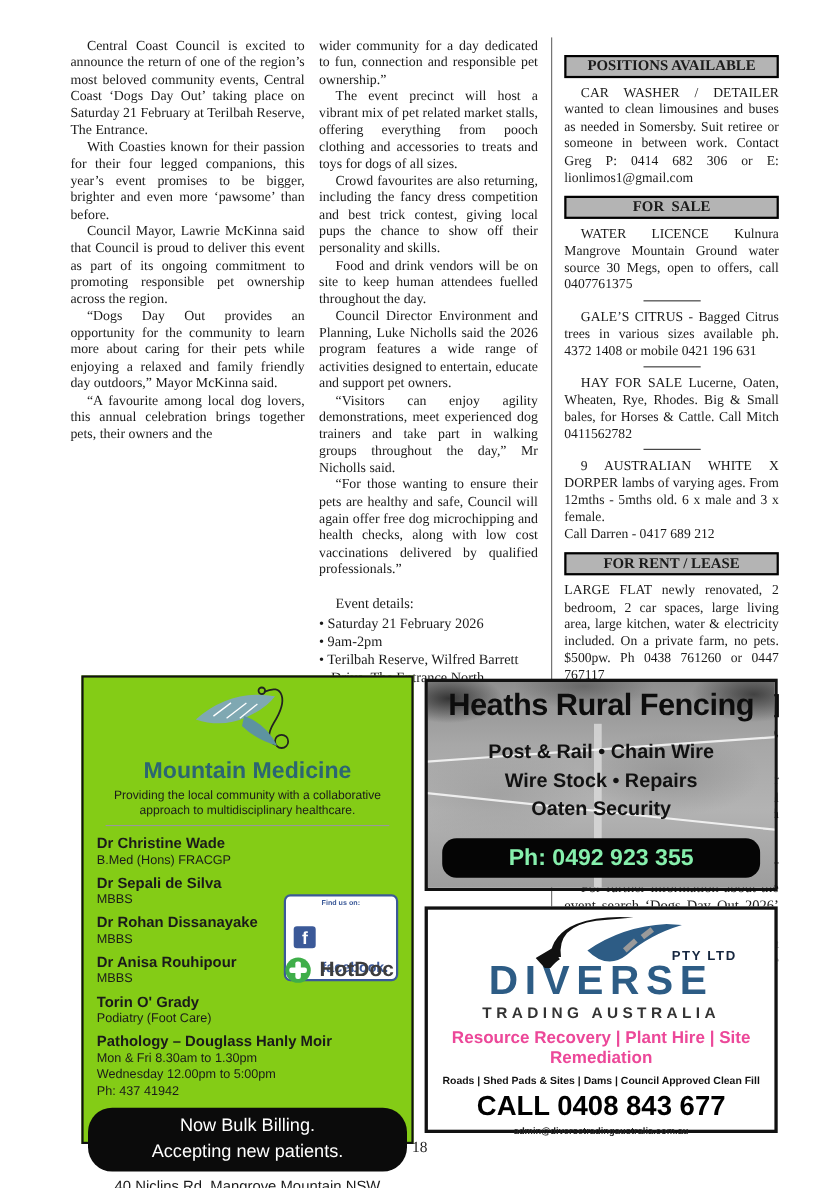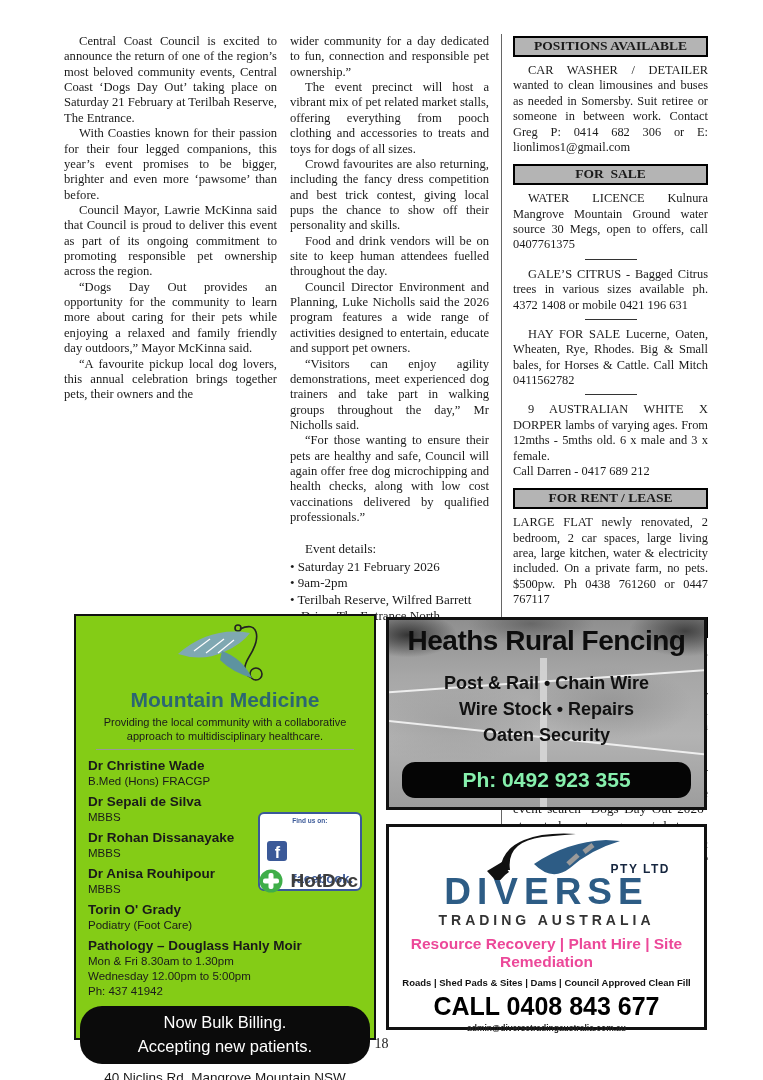--- a/index.html
+++ b/index.html
@@ -16,21 +16,21 @@
             margin:0 0 10px;letter-spacing:-.5px;}
   p.body{font-size:12.6px;line-height:1.22;text-align:justify;margin:0;text-indent:15px;}
   p.noindent{text-indent:0;}
   .event{margin-top:15px;font-size:13px;}
   .event-h{margin:0 0 2px;text-indent:15px;}
   .bullet{margin:0;padding-left:11px;text-indent:-11px;line-height:1.28;}
 
   
   .c-head{background:#b4b4b4;border:2px solid #000;text-align:center;font-weight:bold;
           font-size:13.5px;padding:0 0 1px;margin:9px 0 6px;white-space:pre;}
-  .c-head.first{margin-top:2px;}
+  .c-head.first{margin-top:16px;}
   .c-ad{font-size:12.4px;line-height:1.24;text-align:justify;margin:0;text-indent:15px;}
   .pre{white-space:pre-line;}
   .c-sep{width:52px;border:0;border-top:1.4px solid #333;margin:6px auto 7px;}
   .c-rule{border:0;border-top:1px solid #555;margin:13px 0 14px;}
   .more-info{font-size:13.2px;line-height:1.25;text-align:justify;margin:0;text-indent:15px;}
   .credit{font-family:"Liberation Sans",sans-serif;font-style:italic;font-size:12.8px;
           text-align:right;margin-top:2px;}
 
   
   .mm{position:absolute;left:74px;top:614px;width:302px;height:426px;border:2.5px solid #111;
@@ -101,21 +101,21 @@
 
 <div class="page">
 
   <div class="columns">
 
     <div class="col1">
       <p class="body">Central Coast Council is excited to announce the return of one of the region’s most beloved community events, Central Coast ‘Dogs Day Out’ taking place on Saturday 21 February at Terilbah Reserve, The Entrance.</p>
       <p class="body">With Coasties known for their passion for their four legged companions, this year’s event promises to be bigger, brighter and even more ‘pawsome’ than before.</p>
       <p class="body">Council Mayor, Lawrie McKinna said that Council is proud to deliver this event as part of its ongoing commitment to promoting responsible pet ownership across the region.</p>
       <p class="body">“Dogs Day Out provides an opportunity for the community to learn more about caring for their pets while enjoying a relaxed and family friendly day outdoors,” Mayor McKinna said.</p>
-      <p class="body">“A favourite pickup local dog lovers, this annual celebration brings together pets, their owners and the</p>
+      <p class="body">“A favourite among local dog lovers, this annual celebration brings together pets, their owners and the</p>
     </div>
 
     <div class="col2">
       <p class="body noindent">wider community for a day dedicated to fun, connection and responsible pet ownership.”</p>
       <p class="body">The event precinct will host a vibrant mix of pet related market stalls, offering everything from pooch clothing and accessories to treats and toys for dogs of all sizes.</p>
       <p class="body">Crowd favourites are also returning, including the fancy dress competition and best trick contest, giving local pups the chance to show off their personality and skills.</p>
       <p class="body">Food and drink vendors will be on site to keep human attendees fuelled throughout the day.</p>
       <p class="body">Council Director Environment and Planning, Luke Nicholls said the 2026 program features a wide range of activities designed to entertain, educate and support pet owners.</p>
       <p class="body">“Visitors can enjoy agility demonstrations, meet experienced dog trainers and take part in walking groups throughout the day,” Mr Nicholls said.</p>
       <p class="body">“For those wanting to ensure their pets are healthy and safe, Council will again offer free dog microchipping and health checks, along with low cost vaccinations delivered by qualified professionals.”</p>

